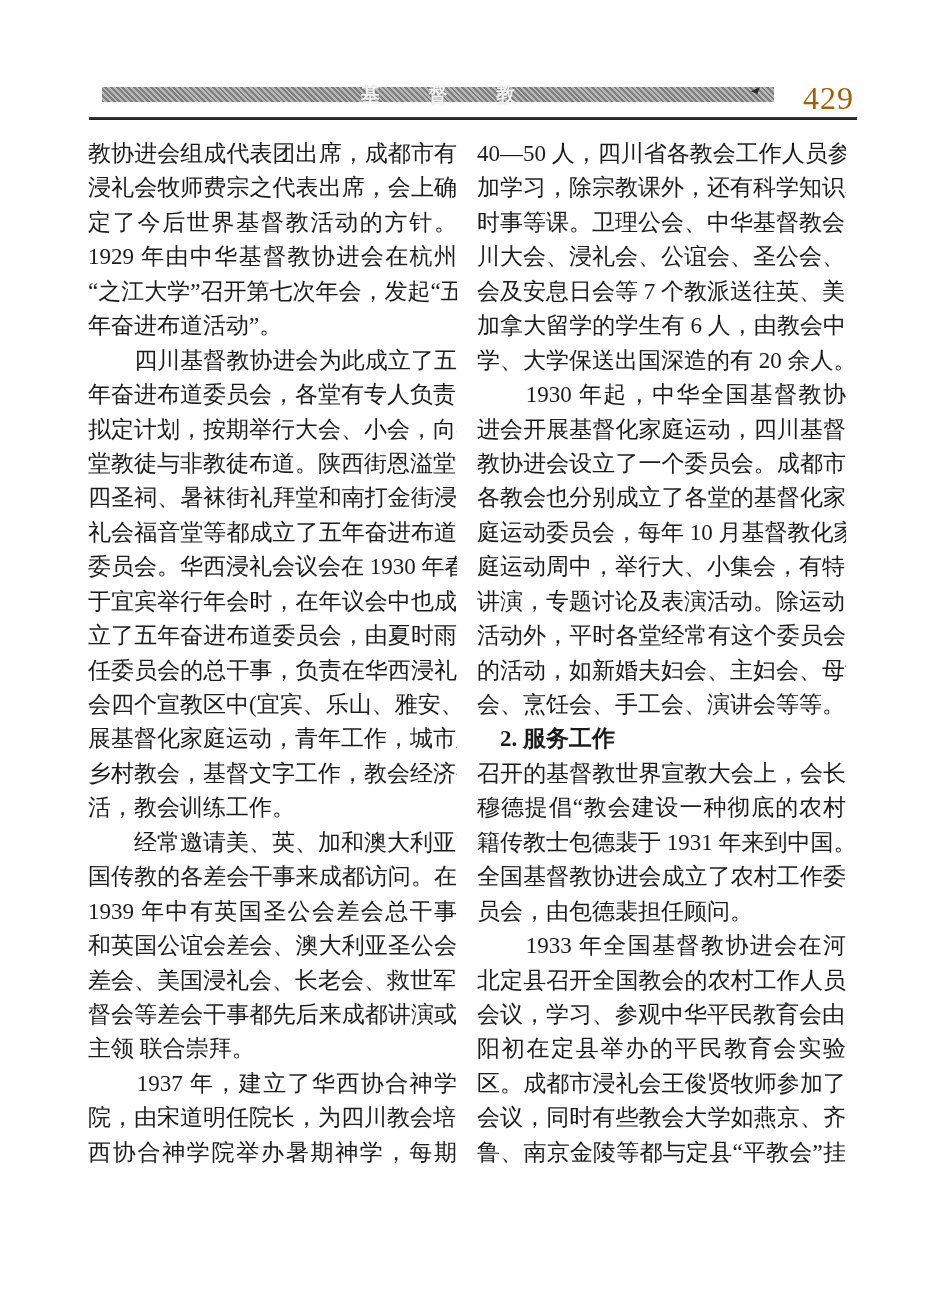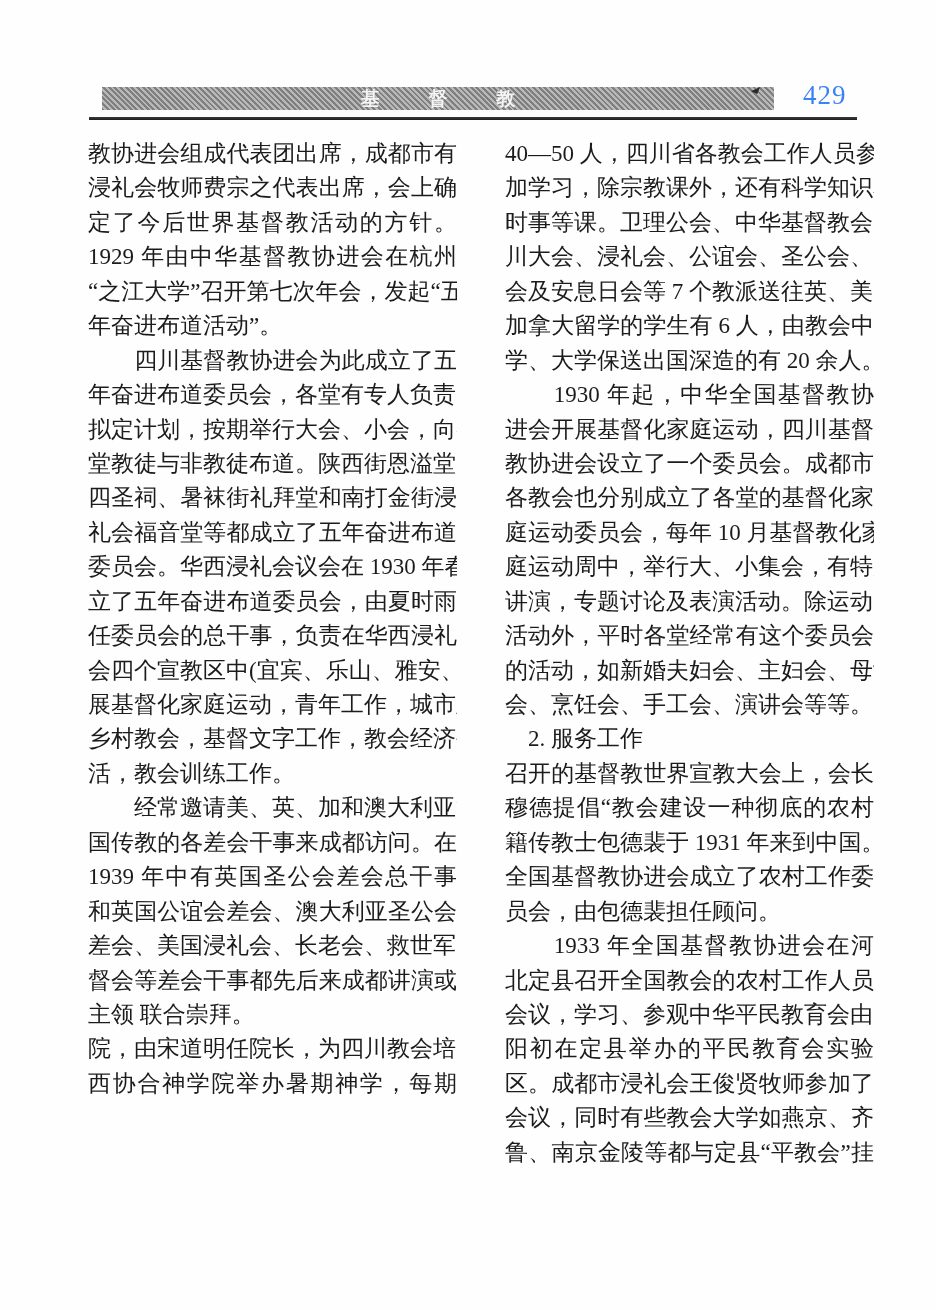--- a/index.html
+++ b/index.html
@@ -9,21 +9,21 @@
     height: 1310px;
     background: #fefefe;
     font-family: "Liberation Serif", "DejaVu Serif", serif;
     color: #1b1b1b;
     overflow: hidden;
   }
   
   .band {
     position: absolute;
     left: 102px; top: 87px;
-    width: 672px; height: 23px;
+    width: 672px; height: 15px;
     background: repeating-linear-gradient(
       45deg,
       #7f7f7f 0px, #7f7f7f 2px,
       #b9b9b9 2px, #b9b9b9 4px
     );
     display: flex;
     align-items: center;
     justify-content: center;
   }
   .band-title {
@@ -39,50 +39,50 @@
   .band-mark {
     position: absolute;
     right: 14px; top: 0px;
     width: 9px; height: 7px;
     background: #2a2a2a;
     clip-path: polygon(0 60%, 100% 0, 70% 100%);
   }
   .page-number {
     position: absolute;
     left: 803px; top: 80px;
-    font-size: 27px;
+    font-size: 32px;
     letter-spacing: 1px;
-    color: #3b82f6;
+    color: #a16207;
   }
   .header-rule {
     position: absolute;
     left: 89px; top: 117px;
     width: 768px; height: 3px;
     background: linear-gradient(#3a3a3a, #1f1f1f);
   }
   
   .columns {
     position: absolute;
     left: 88px; top: 137px;
     display: flex;
-    gap: 48px;
+    gap: 20px;
   }
   .col { width: 369px; }
   .line {
     height: 34.45px;
     line-height: 34.45px;
     font-size: 23px;
     text-align: justify;
     text-align-last: justify;
     overflow: hidden;
     white-space: nowrap;
     color: #1b1b1b;
   }
   .line.end { text-align-last: left; }
-  .line.bold { font-weight: normal; }
+  .line.bold { font-weight: bold; }
 </style>
 </head>
 <body>
 
 <div class="page">
 
   <div class="band">
     <span class="band-title">基 督 教</span>
     <span class="band-mark"></span>
   </div>
@@ -99,33 +99,35 @@
         <div class="line">1929 年由中华基督教协进会在杭州</div>
         <div class="line">“之江大学”召开第七次年会，发起“五</div>
         <div class="line end">年奋进布道活动”。</div>
         <div class="line">　　四川基督教协进会为此成立了五</div>
         <div class="line">年奋进布道委员会，各堂有专人负责，</div>
         <div class="line">拟定计划，按期举行大会、小会，向各</div>
         <div class="line">堂教徒与非教徒布道。陕西街恩溢堂、</div>
         <div class="line">四圣祠、暑袜街礼拜堂和南打金街浸</div>
         <div class="line">礼会福音堂等都成立了五年奋进布道</div>
         <div class="line">委员会。华西浸礼会议会在 1930 年春</div>
+        <div class="line">于宜宾举行年会时，在年议会中也成</div>
         <div class="line">立了五年奋进布道委员会，由夏时雨</div>
         <div class="line">任委员会的总干事，负责在华西浸礼</div>
         <div class="line">会四个宣教区中(宜宾、乐山、雅安、成</div>
         <div class="line">展基督化家庭运动，青年工作，城市及</div>
         <div class="line">乡村教会，基督文字工作，教会经济生</div>
         <div class="line end">活，教会训练工作。</div>
         <div class="line">　　经常邀请美、英、加和澳大利亚等</div>
         <div class="line">国传教的各差会干事来成都访问。在</div>
         <div class="line">1939 年中有英国圣公会差会总干事</div>
         <div class="line">和英国公谊会差会、澳大利亚圣公会</div>
         <div class="line">差会、美国浸礼会、长老会、救世军、基</div>
         <div class="line">督会等差会干事都先后来成都讲演或</div>
         <div class="line end">主领 联合崇拜。</div>
+        <div class="line">　　1937 年，建立了华西协合神学</div>
         <div class="line">院，由宋道明任院长，为四川教会培养</div>
         <div class="line">西协合神学院举办暑期神学，每期</div>
       </div>
     <div class="col">
         <div class="line">40—50 人，四川省各教会工作人员参</div>
         <div class="line">加学习，除宗教课外，还有科学知识和</div>
         <div class="line">时事等课。卫理公会、中华基督教会四</div>
         <div class="line">川大会、浸礼会、公谊会、圣公会、内地</div>
         <div class="line">会及安息日会等 7 个教派送往英、美、</div>
         <div class="line">加拿大留学的学生有 6 人，由教会中</div>

